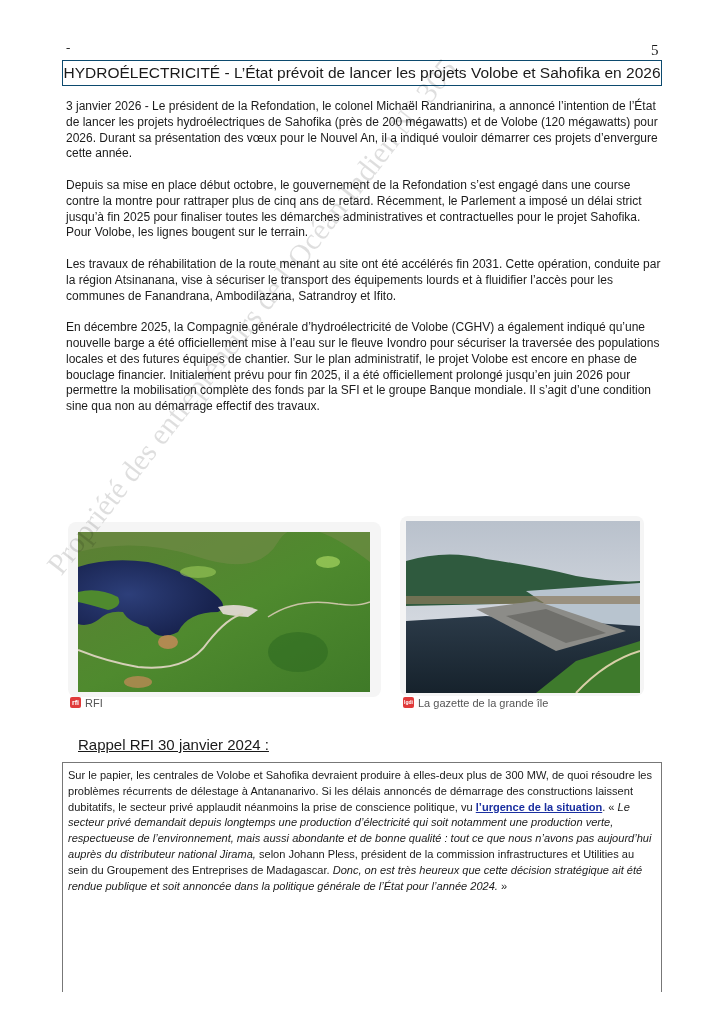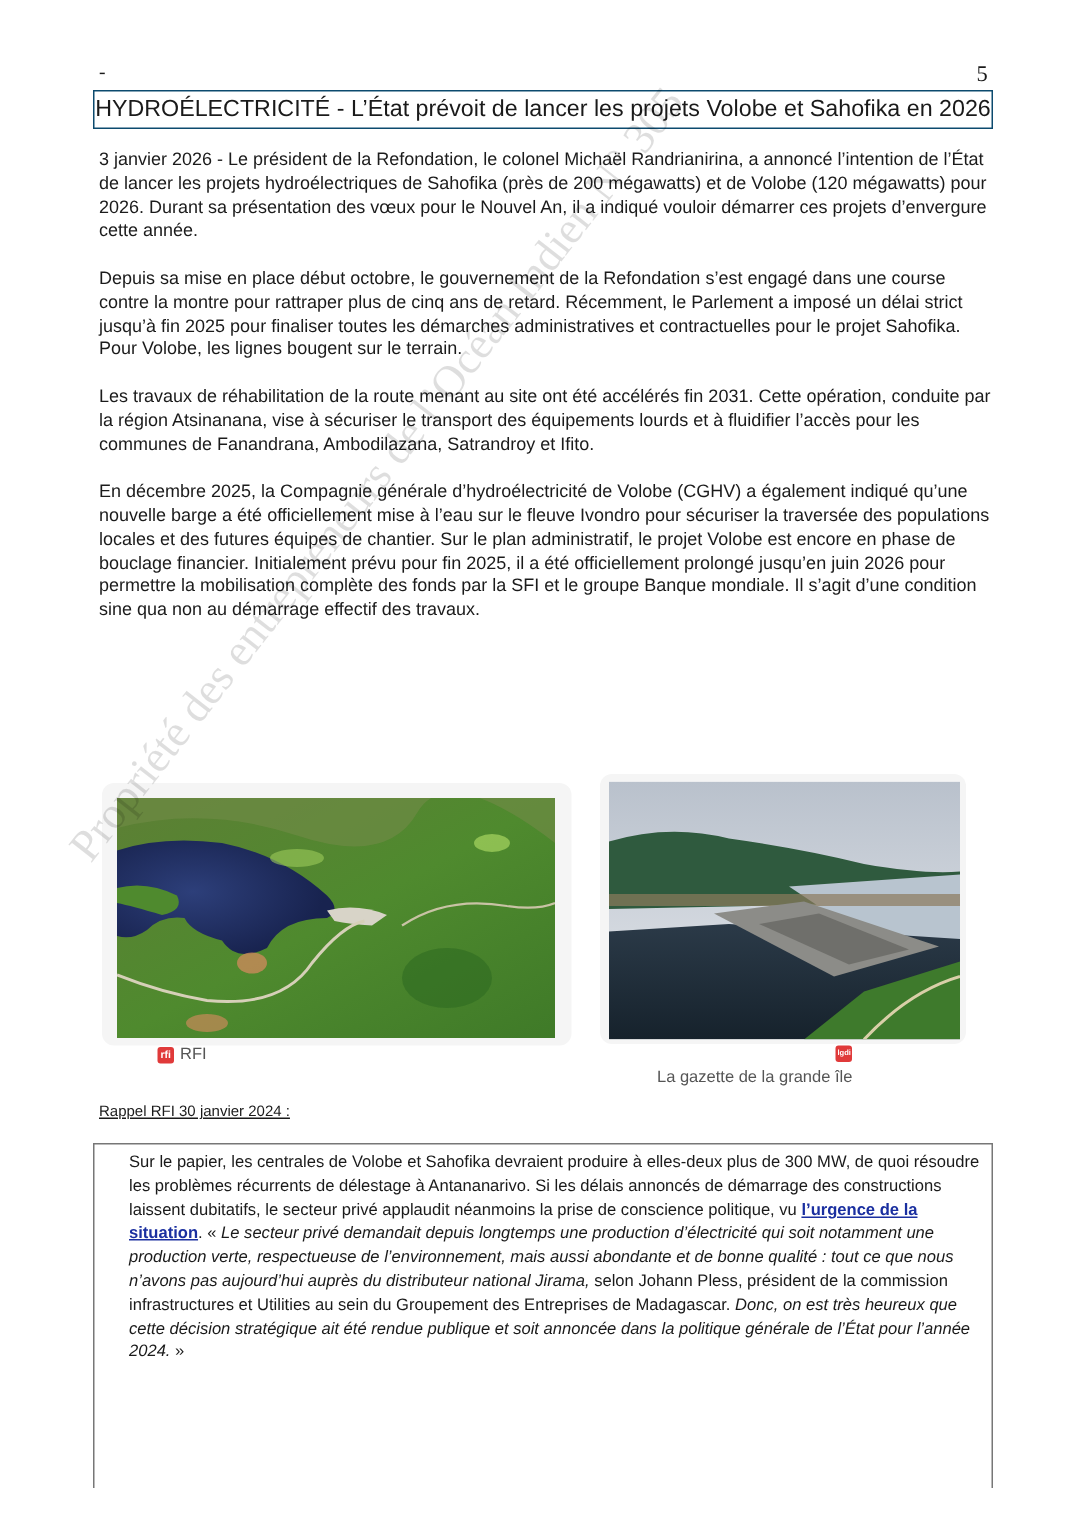--- a/index.html
+++ b/index.html
@@ -24,29 +24,29 @@
   .p1 { top: 99px; }
   .images { position: absolute; left: 66px; top: 516px; width: 600px; height: 200px; }
   .img-card {
     position: absolute; background: #f5f5f5; border-radius: 8px;
   }
   .card-left { left: 2px; top: 6px; width: 313px; height: 175px; }
   .card-right { left: 334px; top: 0; width: 208px; height: 180px; }
   .photo { position: absolute; overflow: hidden; }
   .photo-left { left: 10px; top: 10px; width: 292px; height: 160px; }
   .photo-right { left: 6px; top: 5px; width: 234px; height: 172px; }
-  .credit { position: absolute; font-size: 11px; color: #555; display: flex; align-items: flex-end; gap: 4px; margin-left: 35px; }
+  .credit { position: absolute; font-size: 11px; color: #555; display: flex; align-items: flex-start; gap: 4px; }
   .credit-left { left: 70px; top: 697px; }
-  .credit-right { left: 403px; top: 697px; flex-direction: column; }
+  .credit-right { left: 403px; top: 697px; }
   .credit-icon { display: inline-block; width: 11px; height: 11px; border-radius: 2px; background: #e03a3a; color: #fff; font-size: 7px; line-height: 11px; text-align: center; font-weight: bold; }
-  .rappel { position: absolute; left: 66px; top: 736px; font-size: 10px; text-decoration: underline; }
+  .rappel { position: absolute; left: 78px; top: 736px; font-size: 15px; text-decoration: underline; }
   .quote-box {
     position: absolute; left: 62px; top: 762px; width: 600px; height: 230px;
     border: 1px solid #777; border-bottom: none; box-sizing: border-box;
-    padding: 5px 5px 0 23px;
+    padding: 5px 5px 0 5px;
     font-size: 11.05px; line-height: 15.8px;
   }
   .quote-box a { color: #1a2fa0; font-weight: bold; text-decoration: underline; }
   .moov {
     position: absolute; left: 258px; top: 906px; width: 215px; height: 62px;
     display: flex; align-items: center; justify-content: center;
     font-family: "DejaVu Sans", sans-serif; font-weight: bold; font-size: 62px; letter-spacing: -3px;
     color: #6566b5; line-height: 1;
   }
   .watermark {

